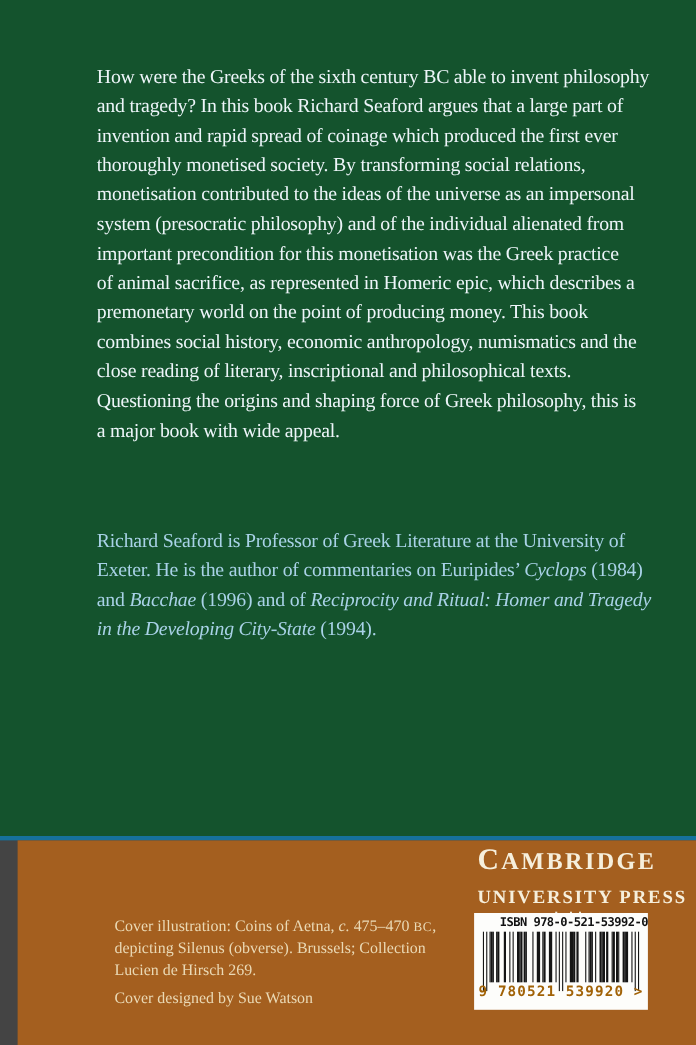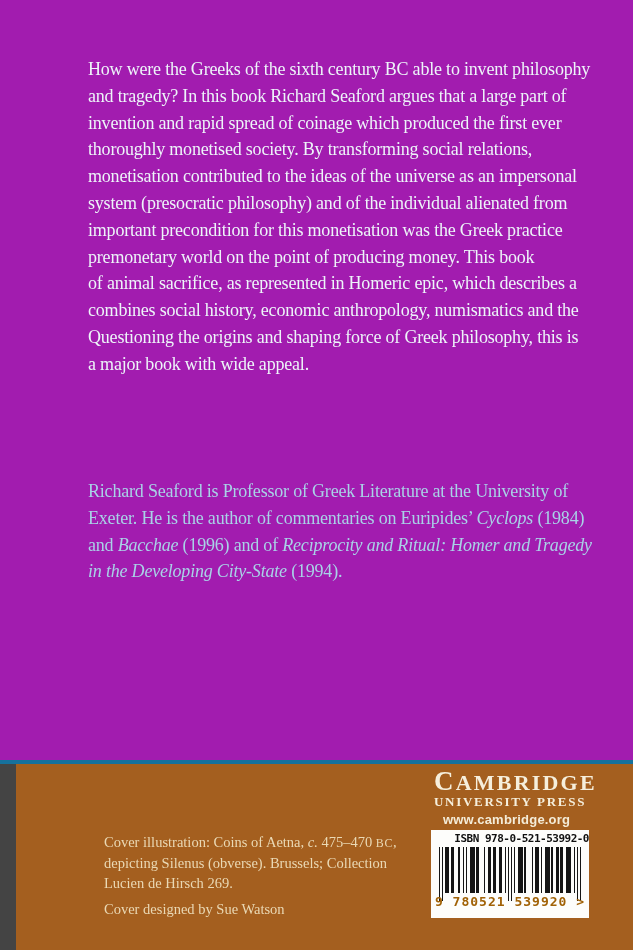--- a/index.html
+++ b/index.html
@@ -3,21 +3,21 @@
 <meta charset="utf-8">
 <style>
   html,body{margin:0;padding:0;background:#444;}
   .cover{
     position:relative;width:633px;height:950px;overflow:hidden;
     font-family:"Liberation Serif", serif;
   }
   
   .blue-section{
     position:absolute;left:0;top:0;width:633px;height:760px;
-    background:#a21caf;
+    background:#14532d;
   }
   .blue-edge{
     position:absolute;left:0;top:760px;width:633px;height:4px;
     background:#16719c;
   }
   .synopsis{
     position:absolute;left:88px;top:56px;width:540px;
     color:#edf5f9;font-size:18px;line-height:26.8px;letter-spacing:-0.2px;
   }
   .synopsis .line{white-space:nowrap;}
@@ -36,22 +36,22 @@
   .logo{
     position:absolute;left:418px;top:6px;width:160px;
     color:#f6efdc;
   }
   .logo-name{
     font-size:22px;font-weight:bold;letter-spacing:2.2px;line-height:22px;
     white-space:nowrap;
   }
   .logo-name::first-letter{font-size:27px;}
   .logo-imprint{
-    font-size:13px;font-weight:bold;letter-spacing:1.7px;line-height:16px;
-    margin-top:0;white-space:nowrap;
+    font-size:17px;font-weight:bold;letter-spacing:1.7px;line-height:16px;
+    margin-top:14px;white-space:nowrap;
   }
   .logo-site{
     font-family:"Liberation Sans", sans-serif;
     font-size:13px;font-weight:bold;letter-spacing:0.2px;line-height:15px;
     margin-top:2px;margin-left:9px;color:#f4ecd8;white-space:nowrap;
   }
   .credits{
     position:absolute;left:88px;top:68px;width:320px;
     color:#ead9b5;font-size:14.5px;line-height:20px;
   }
@@ -88,23 +88,24 @@
   <div class="blue-section">
 
     <div class="synopsis">
       <div class="line">How were the Greeks of the sixth century BC able to invent philosophy</div>
       <div class="line">and tragedy? In this book Richard Seaford argues that a large part of</div>
       <div class="line">invention and rapid spread of coinage which produced the first ever</div>
       <div class="line">thoroughly monetised society. By transforming social relations,</div>
       <div class="line">monetisation contributed to the ideas of the universe as an impersonal</div>
       <div class="line">system (presocratic philosophy) and of the individual alienated from</div>
       <div class="line">important precondition for this monetisation was the Greek practice</div>
+      <div class="line">of animal sacrifice, as represented in Homeric epic, which describes a</div>
       <div class="line">premonetary world on the point of producing money. This book</div>
-      <div class="line">of animal sacrifice, as represented in Homeric epic, which describes a</div>
       <div class="line">combines social history, economic anthropology, numismatics and the</div>
+      <div class="line">close reading of literary, inscriptional and philosophical texts.</div>
       <div class="line">Questioning the origins and shaping force of Greek philosophy, this is</div>
       <div class="line">a major book with wide appeal.</div>
     </div>
 
     <div class="bio">
       <div class="line">
         <span>Richard Seaford is Professor of Greek Literature at the University of</span>
       </div>
       <div class="line">
         <span>Exeter. He is the author of commentaries on Euripides’ </span><span class="it">Cyclops</span><span> (1984)</span>

